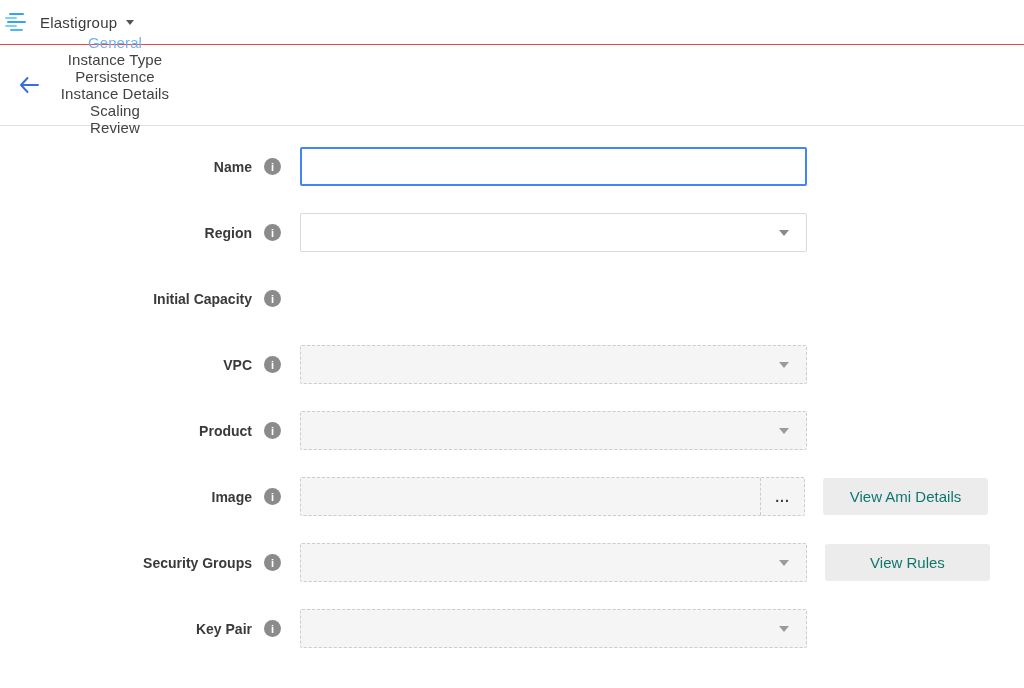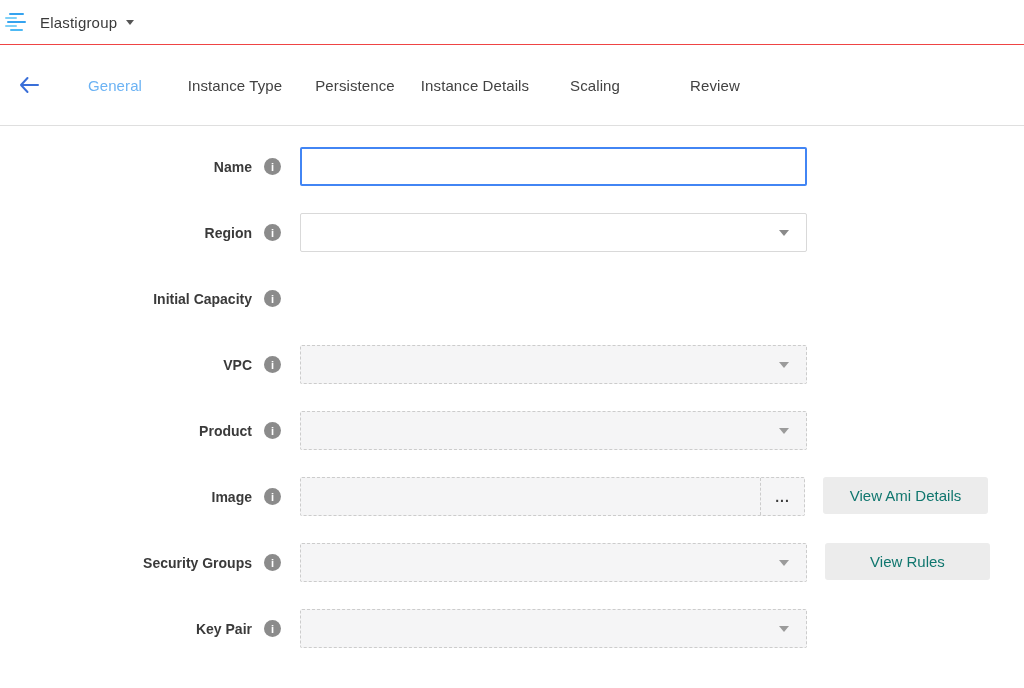--- a/index.html
+++ b/index.html
@@ -41,32 +41,32 @@
     display:flex;
     align-items:center;
     border-bottom:1px solid #dfdfdf;
     position:relative;
   }
   .back-arrow {
     position:absolute; left:19px; top:50%;
     transform:translateY(-50%);
     cursor:pointer; line-height:0;
   }
-  .tabs { display:flex; margin-left:55px; }
+  .tabs { display:flex; margin-left:55px;flex-direction:column; }
   .tab {
     width:120px; text-align:center;
     font-size:15px; color:#424242;
     cursor:pointer; letter-spacing:0.1px;
     white-space:nowrap;
   }
   .tab.active { color:#6cb3f4; }
 
   
   .form { padding-top:21px; }
-  .row { display:flex; height:39px; margin-bottom:27px; }
+  .row { display:flex; align-items:center; height:39px; margin-bottom:27px; }
   .label-col {
     width:300px; display:flex; align-items:center;
     justify-content:flex-end; padding-right:19px; flex-shrink:0;
   }
   .field-label {
     font-size:14px; font-weight:bold; color:#3a3a3a;
     margin-right:12px; white-space:nowrap;
   }
   .info-icon {
     width:17px; height:17px; border-radius:50%;

